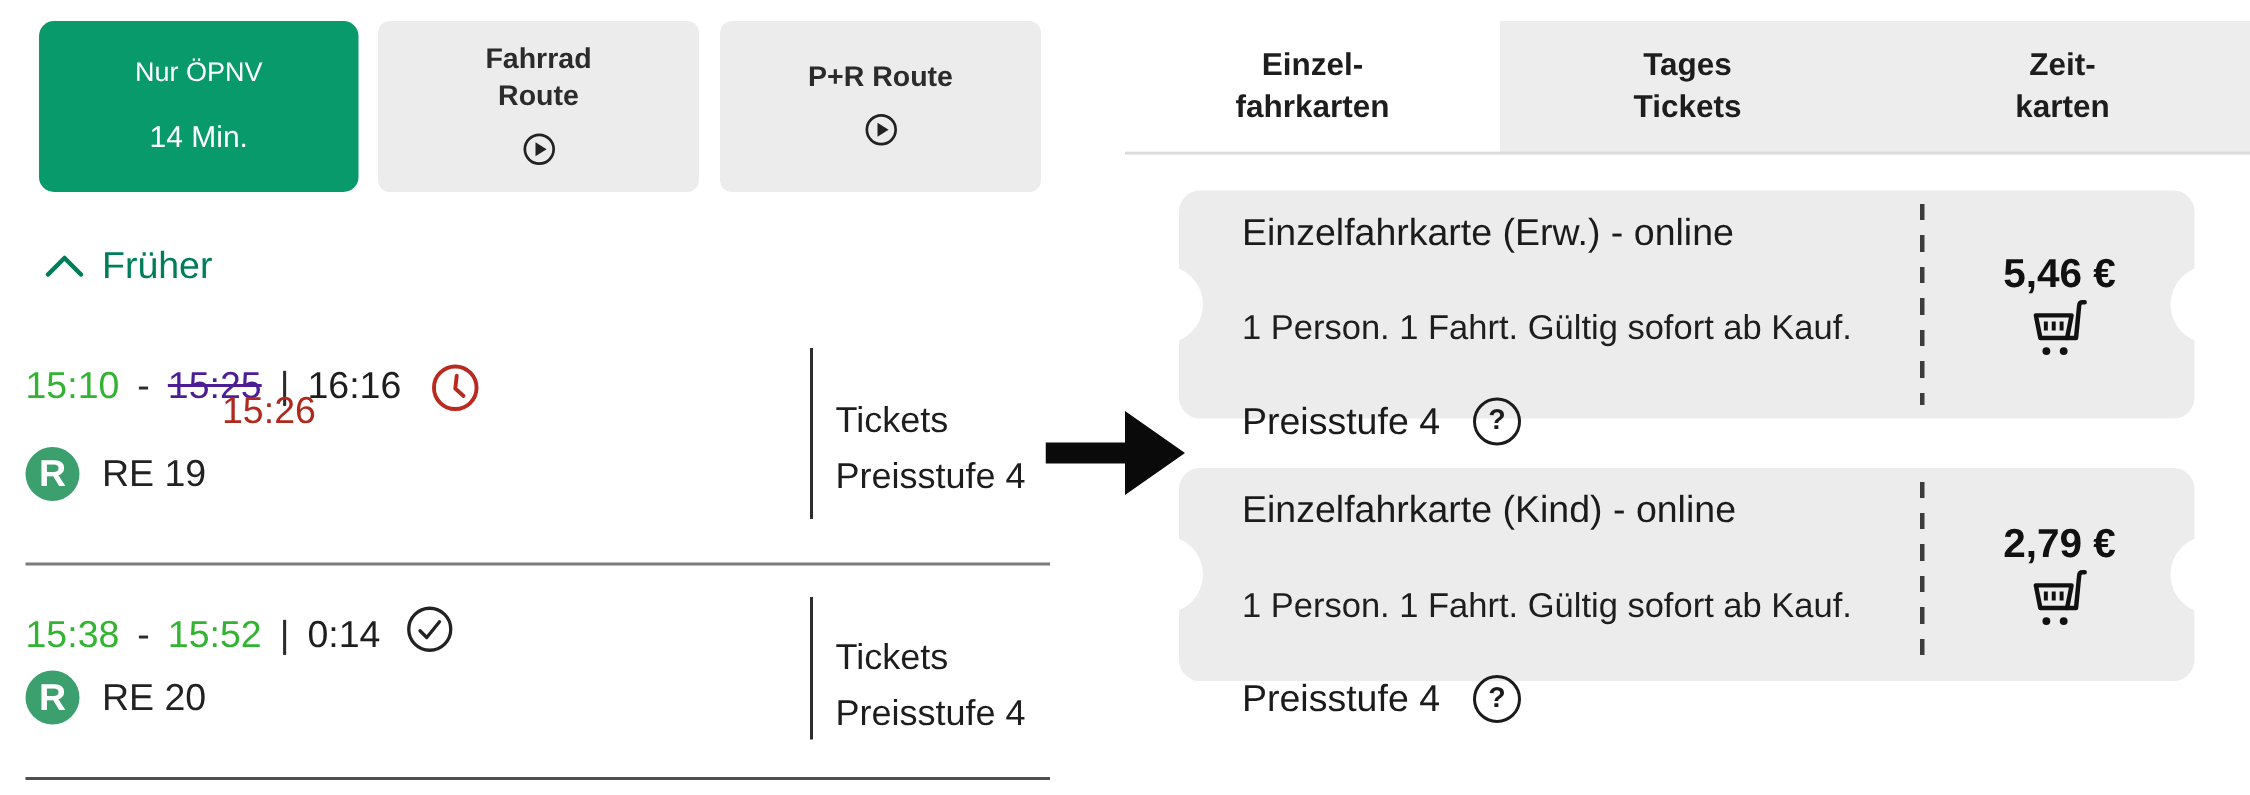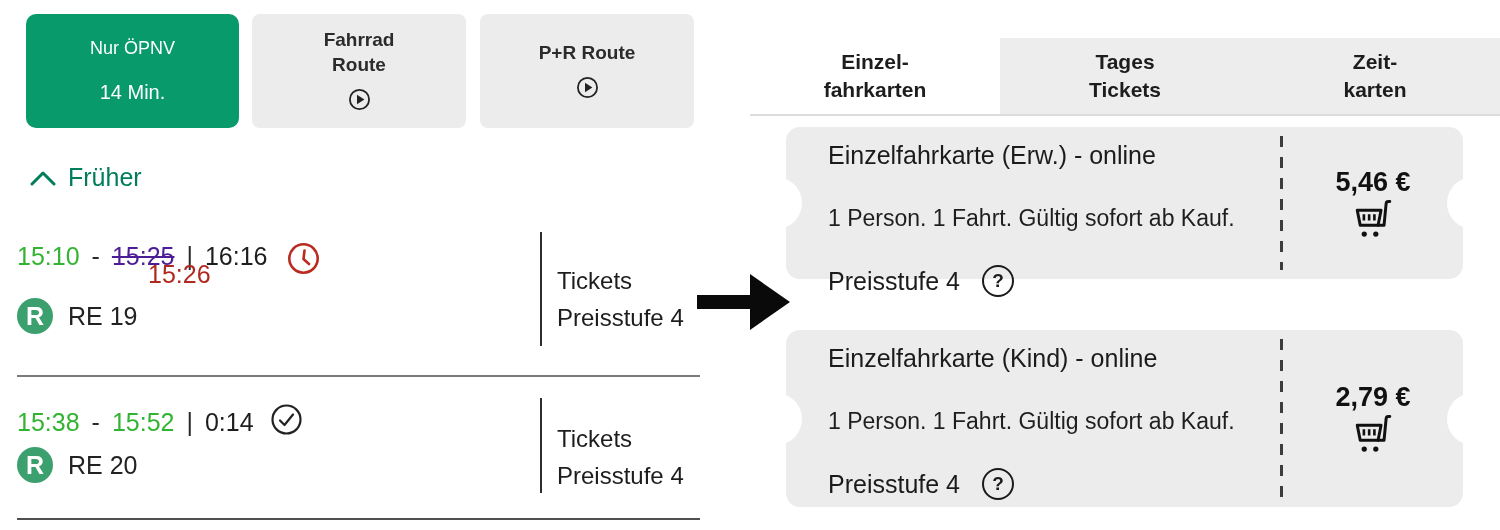--- a/index.html
+++ b/index.html
@@ -52,42 +52,42 @@
   .vline  { width:2px; background:#2e2e2e; }
   .tickets-info { font-size:24px; line-height:37px; color:#1d1d1d; cursor:pointer; }
   .hr { height:2px; left:17px; width:683px; background:#7a7a7a; }
   .hr.bottom { background:#4f4f4f; }
 
   
   .big-arrow { left:697px; top:272px; z-index:5; }
 
   
   .tabs {
-    left:750px; top:14px; width:750px; height:78px; display:flex;
-    background:#ededed; border-bottom:2px solid #dcdcdc;margin-top:24px;
+    left:750px; top:14px; width:750px; height:89px; display:flex;
+    background:#ededed; border-bottom:2px solid #dcdcdc;
   }
   .tab {
     flex:1; display:flex; flex-direction:column; align-items:center; justify-content:center;
     font-size:21px; font-weight:700; color:#1d1d1d; line-height:28px; text-align:center;
     cursor:pointer;
   }
   .tab.active { background:#fff; }
 
   
   .card {
     left:786px; width:677px; background:#ececec; border-radius:14px;
   }
   .card::before, .card::after {
     content:""; position:absolute; width:52px; height:52px; border-radius:50%;
     background:#fff; top:50%; transform:translateY(-50%);
   }
   .card::before { left:-36px; }
   .card::after  { right:-36px; }
   .card1 { top:127px; height:152px; }
-  .card2 { top:330px; height:177px; }
+  .card2 { top:312px; height:142px; }
   .card-title { position:absolute; left:42px; top:14px; font-size:25px; color:#1b1b1b; }
   .card-desc  { position:absolute; left:42px; top:78px; font-size:23px; color:#1e1e1e; }
   .card-level {
     position:absolute; left:42px; top:138px; display:flex; align-items:center; gap:22px;
     font-size:25px; color:#1b1b1b;
   }
   .q-circle {
     width:32px; height:32px; border-radius:50%; border:2.5px solid #1b1b1b;
     display:flex; align-items:center; justify-content:center;
     font-size:19px; font-weight:700; color:#1b1b1b; cursor:pointer;

